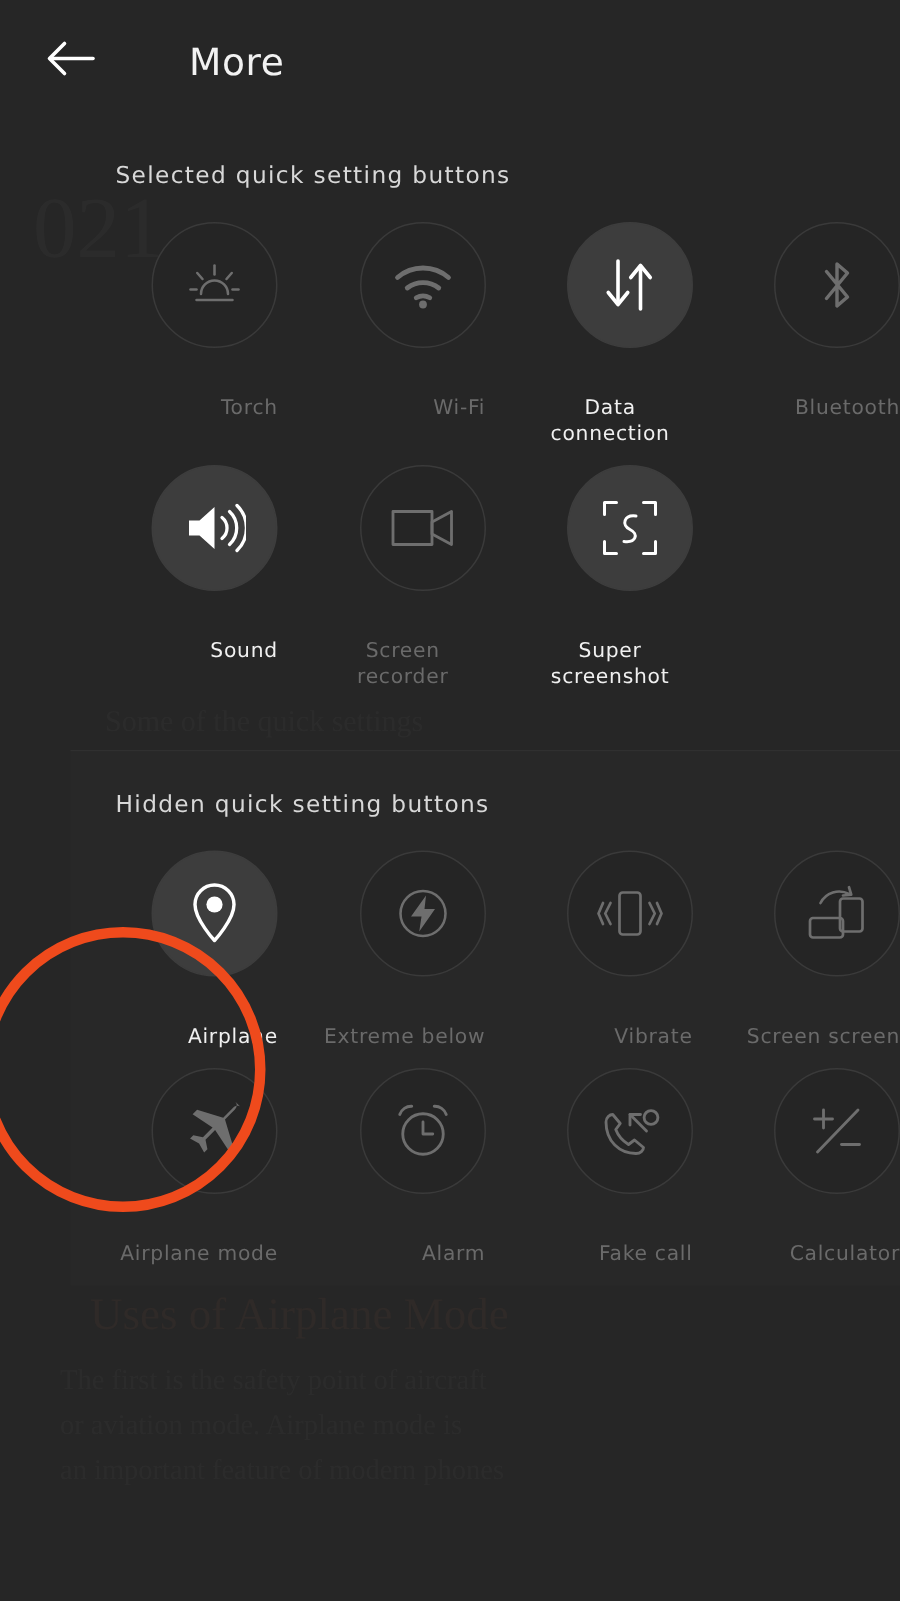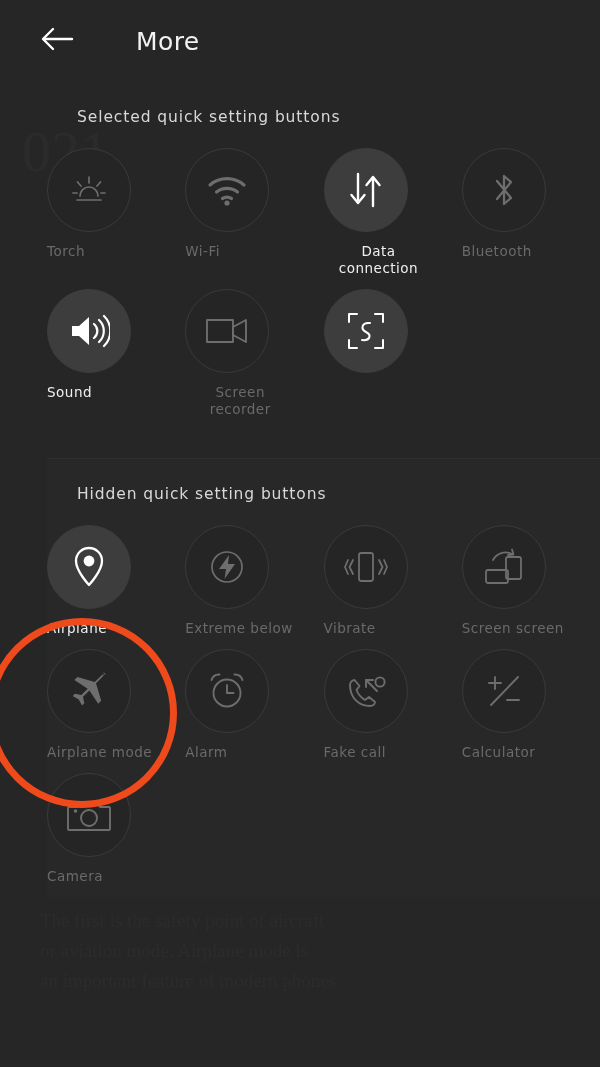--- a/index.html
+++ b/index.html
@@ -26,21 +26,21 @@
     user-select: none;
   }
   .ghost-warm { color: rgba(255,150,90,0.045); }
 
   
   .header {
     position: relative;
     height: 82px;
     display: flex;
     align-items: center;
-    padding-left: 34px;
+    padding-left: 24px;
     box-sizing: border-box;
   }
   .back-btn {
     width: 46px;
     height: 46px;
     display: flex;
     align-items: center;
     justify-content: center;
     cursor: pointer;
   }
@@ -70,24 +70,25 @@
   
   .grid {
     display: grid;
     grid-template-columns: repeat(4, 1fr);
     row-gap: 6px;
     padding: 22px 0 6px 0;
   }
   .tile {
     display: flex;
     flex-direction: column;
-    align-items: flex-start;
+    align-items: flex-end;
     cursor: pointer;
     position: relative;
     padding-bottom: 6px;
+    gap: 21px;
   }
   .tile-circle {
     width: 84px;
     height: 84px;
     border-radius: 50%;
     display: flex;
     align-items: center;
     justify-content: center;
     box-sizing: border-box;
   }
@@ -220,20 +221,21 @@
         <div class="tile active">
           <div class="tile-circle">
             <svg width="40" height="40" viewBox="0 0 40 40" stroke-width="2" stroke-linejoin="round" stroke-linecap="round">
       <path d="M3 11 V3 H11"></path>
               <path d="M29 3 H37 V11"></path>
       <path d="M37 29 V37 H29"></path>
               <path d="M11 37 H3 V29"></path>
       <path d="M24 12 c-8 -1 -10 6 -4 9 c6 3 4 9 -4 8"></path>
             </svg>
           </div>
+          <div class="tile-label">Super screenshot</div>
         </div>
       </div>
     <div class="divider"></div>
   </div>
 
   <div class="section hidden-section">
       <div class="section-title">Hidden quick setting buttons</div>
     <div class="grid" id="grid-hidden">
         <div class="tile active">
           <div class="tile-circle">
@@ -310,27 +312,17 @@
           <div class="tile-circle">
             <svg width="40" height="40" viewBox="0 0 40 40" stroke-width="1.9" stroke-linecap="round">
       <path d="M5 12 H17"></path>
               <path d="M11 6 V18"></path>
       <path d="M34 6 L7 34"></path>
       <path d="M23 29 H35"></path>
             </svg>
           </div>
           <div class="tile-label">Calculator</div>
         </div>
-        <div class="tile inactive">
-          <div class="tile-circle">
-            <svg width="44" height="36" viewBox="0 0 44 36" stroke-width="1.9" stroke-linejoin="round" stroke-linecap="round">
-      <path d="M2 10 h9 l4 -5 h14 l4 5 h9 a1 1 0 0 1 1 1 v21 a1 1 0 0 1 -1 1 h-40 a1 1 0 0 1 -1 -1 v-21 a1 1 0 0 1 1 -1 z"></path>
-      <circle cx="22" cy="21" r="8"></circle>
-      <circle class="solid" cx="8.5" cy="14" r="1.8"></circle>
-            </svg>
-          </div>
-          <div class="tile-label">Camera</div>
-        </div>
       </div>
   </div>
 
   <div class="annotation-circle" id="annotation" style="width: 176px; height: 176px; left: -13px; top: 618px; border-color: rgb(239, 74, 28);"></div>
 </div>
 
 </body></html>

